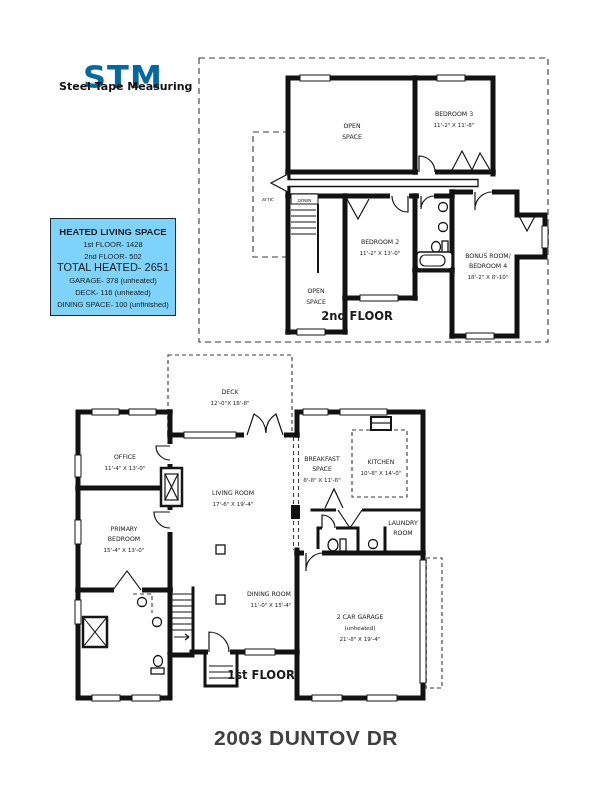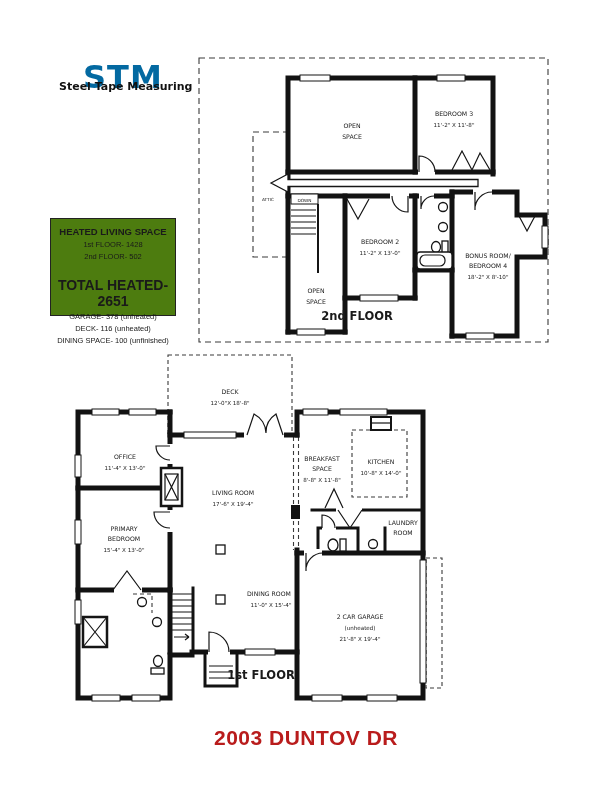--- a/index.html
+++ b/index.html
@@ -6,45 +6,45 @@
   .page{position:relative;width:612px;height:792px;background:#ffffff;overflow:hidden;
         font-family:"Liberation Sans",sans-serif;color:#1a1a1a;}
   
   .logo{position:absolute;left:55px;top:58px;width:140px;height:48px;}
   .logo .monogram{position:absolute;left:28px;top:0px;font-size:32px;font-weight:bold;
         color:#0369a1;letter-spacing:1px;font-family:"DejaVu Sans",sans-serif;}
   .logo .brand{position:absolute;left:4px;top:22px;font-size:11px;font-weight:bold;color:#111;
         white-space:nowrap;font-family:"DejaVu Sans",sans-serif;}
   
   .info-box{position:absolute;left:50px;top:218px;width:124px;height:96px;
-        border:1.5px solid #222;text-align:center;background:#4d7c0f;}
+        border:1.5px solid #222;text-align:center;background:#7dd3fc;}
   .ib-title{font-size:9.5px;font-weight:bold;margin-top:7px;}
   .ib-line{font-size:7.5px;margin-top:3px;}
-  .ib-total{font-size:14px;font-weight:bold;margin-top:16px;}
+  .ib-total{font-size:11px;font-weight:normal;margin-top:0;}
   .ib-small{font-size:7.5px;margin-top:3px;}
   
   svg.plan{position:absolute;overflow:visible;}
   .plan-2nd{left:195px;top:52px;width:360px;height:296px;}
   .plan-1st{left:55px;top:350px;width:400px;height:356px;}
   .wall{stroke:#121212;stroke-width:5;fill:none;stroke-linecap:square;}
   .wall-i{stroke:#121212;stroke-width:3;fill:none;stroke-linecap:square;}
   .thin{stroke:#151515;stroke-width:1.2;fill:none;}
   .dash{stroke:#3a3a3a;stroke-width:1.1;fill:none;stroke-dasharray:6 4;}
   .dash2{stroke:#3a3a3a;stroke-width:1.1;fill:none;stroke-dasharray:4 3;}
   .win{fill:#ffffff;stroke:#151515;stroke-width:1;}
   .gap{fill:#ffffff;stroke:none;}
   .fix{stroke:#151515;stroke-width:1.3;fill:#ffffff;}
   text{font-family:"DejaVu Sans",sans-serif;fill:#1a1a1a;}
   .rn{font-size:6.2px;text-anchor:middle;}
   .rd{font-size:5.6px;text-anchor:middle;}
   .fl{font-size:11.5px;font-weight:bold;text-anchor:middle;}
   .tiny{font-size:4.3px;text-anchor:middle;}
   
   .address{position:absolute;left:0;top:726px;width:612px;text-align:center;
-        font-size:21px;font-weight:bold;letter-spacing:0.5px;color:#b91c1c;}
+        font-size:21px;font-weight:bold;letter-spacing:0.5px;color:#404040;}
 </style>
 </head>
 <body>
 
 <div class="page">
 
   <div class="logo">
     <span class="monogram">STM</span>
     <span class="brand">Steel Tape Measuring</span>
   </div>

